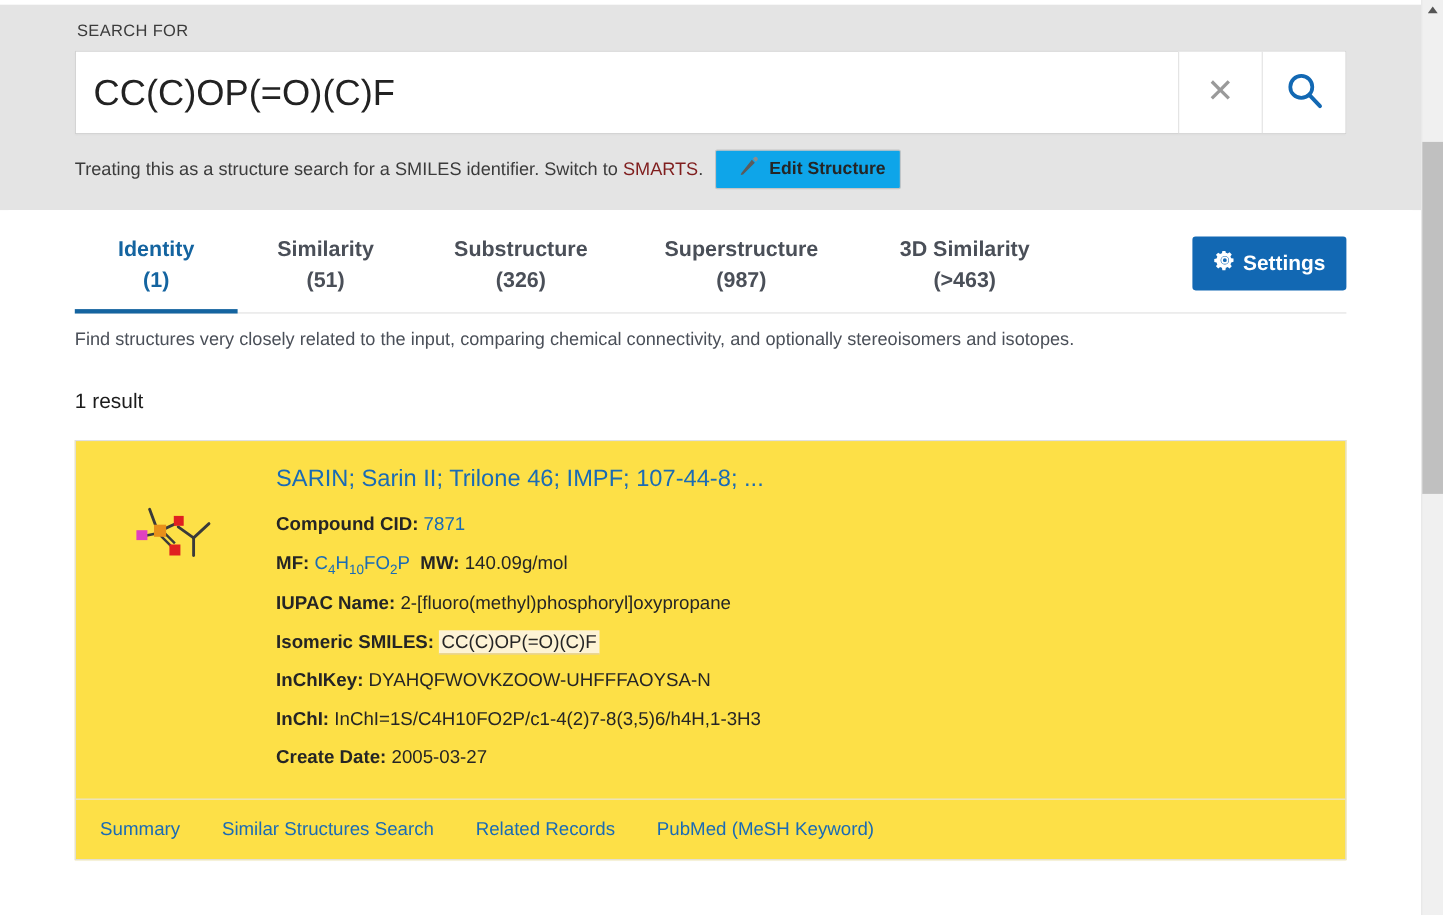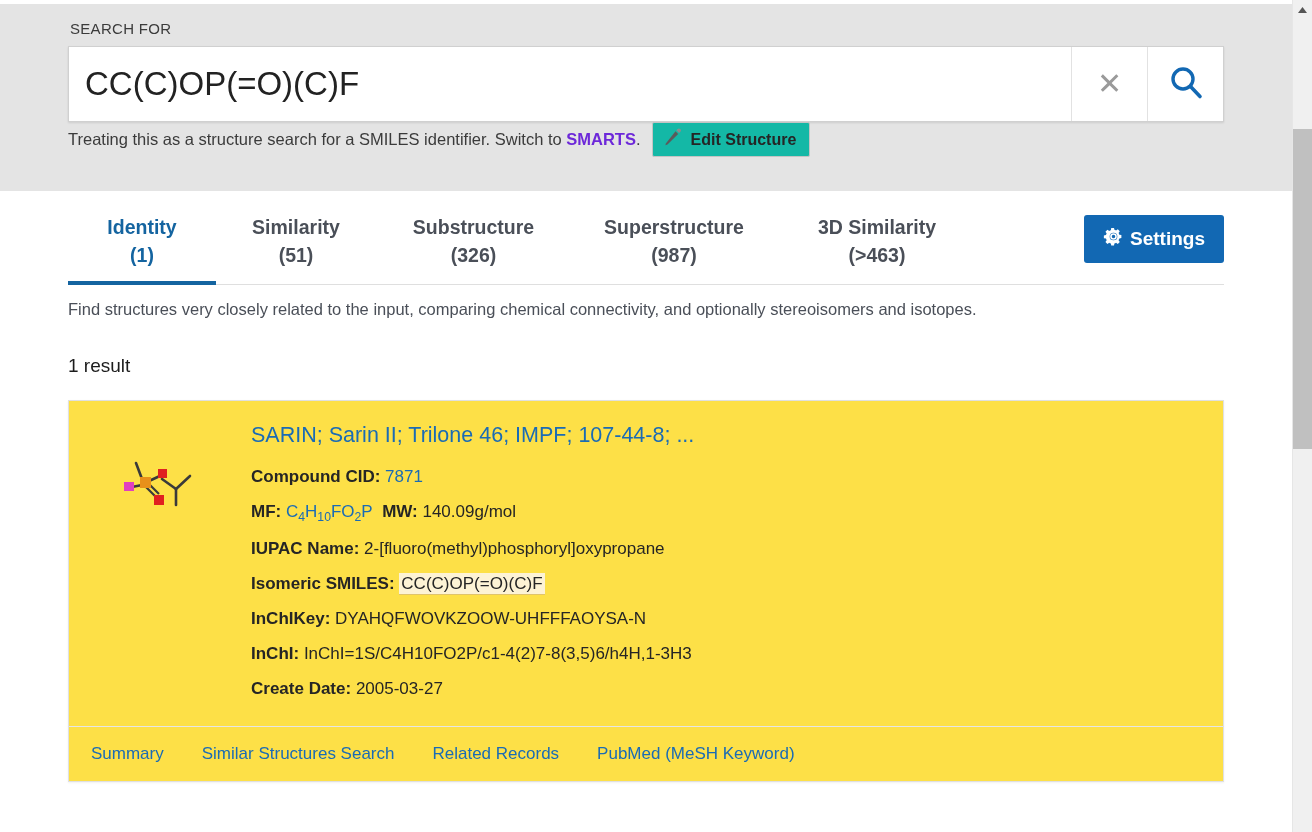--- a/index.html
+++ b/index.html
@@ -78,39 +78,40 @@
   .clear-glyph {
     color: #9a9a9a;
     font-size: 30px;
     line-height: 1;
     font-weight: 300;
   }
 
   .hint-row {
     display: flex;
     align-items: center;
+    margin-top: 14px;
     font-size: 16.5px;
     color: #3b3b3b;
   }
   .hint-text { white-space: pre; }
   .hint-link {
-    color: #6d28d9;
-    font-weight: bold;
+    color: #7f1d1d;
+    font-weight: normal;
     text-decoration: none;
     cursor: pointer;
   }
   .edit-structure-btn {
     margin-left: 11px;
     display: inline-flex;
     align-items: center;
     gap: 9px;
-    background: #14b8a6;
+    background: #0ea5e9;
     border: 1px solid #c4c4c4;
     border-radius: 2px;
-    padding: 5px 13px 5px 10px;
+    padding: 5px 13px 5px 20px;
     font-size: 16px;
     font-weight: bold;
     color: #252525;
     cursor: pointer;
     font-family: "Liberation Sans", sans-serif;
   }
 
   
   .tabs-wrap {
     background: #ffffff;

